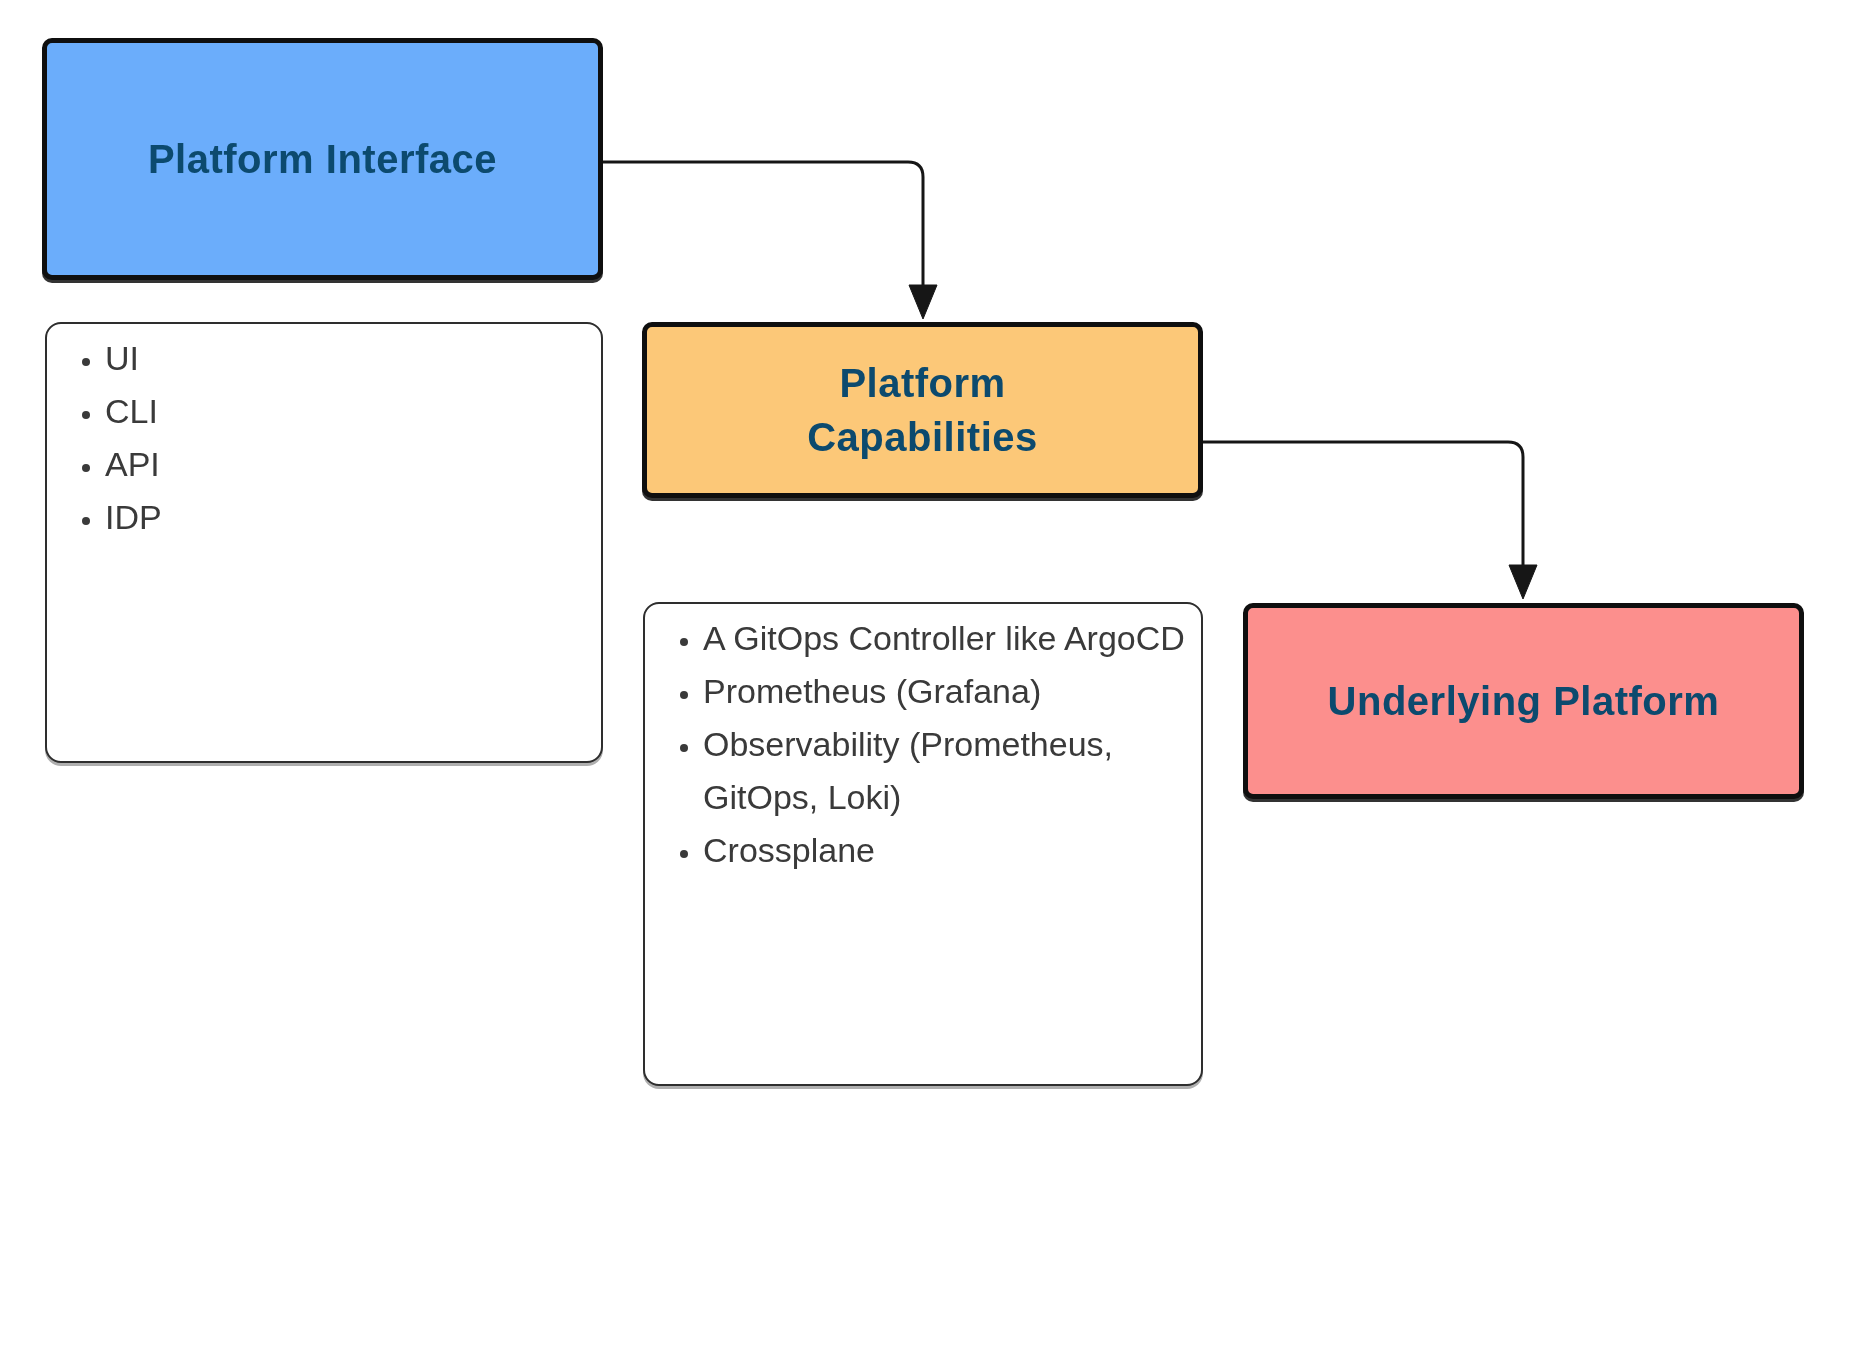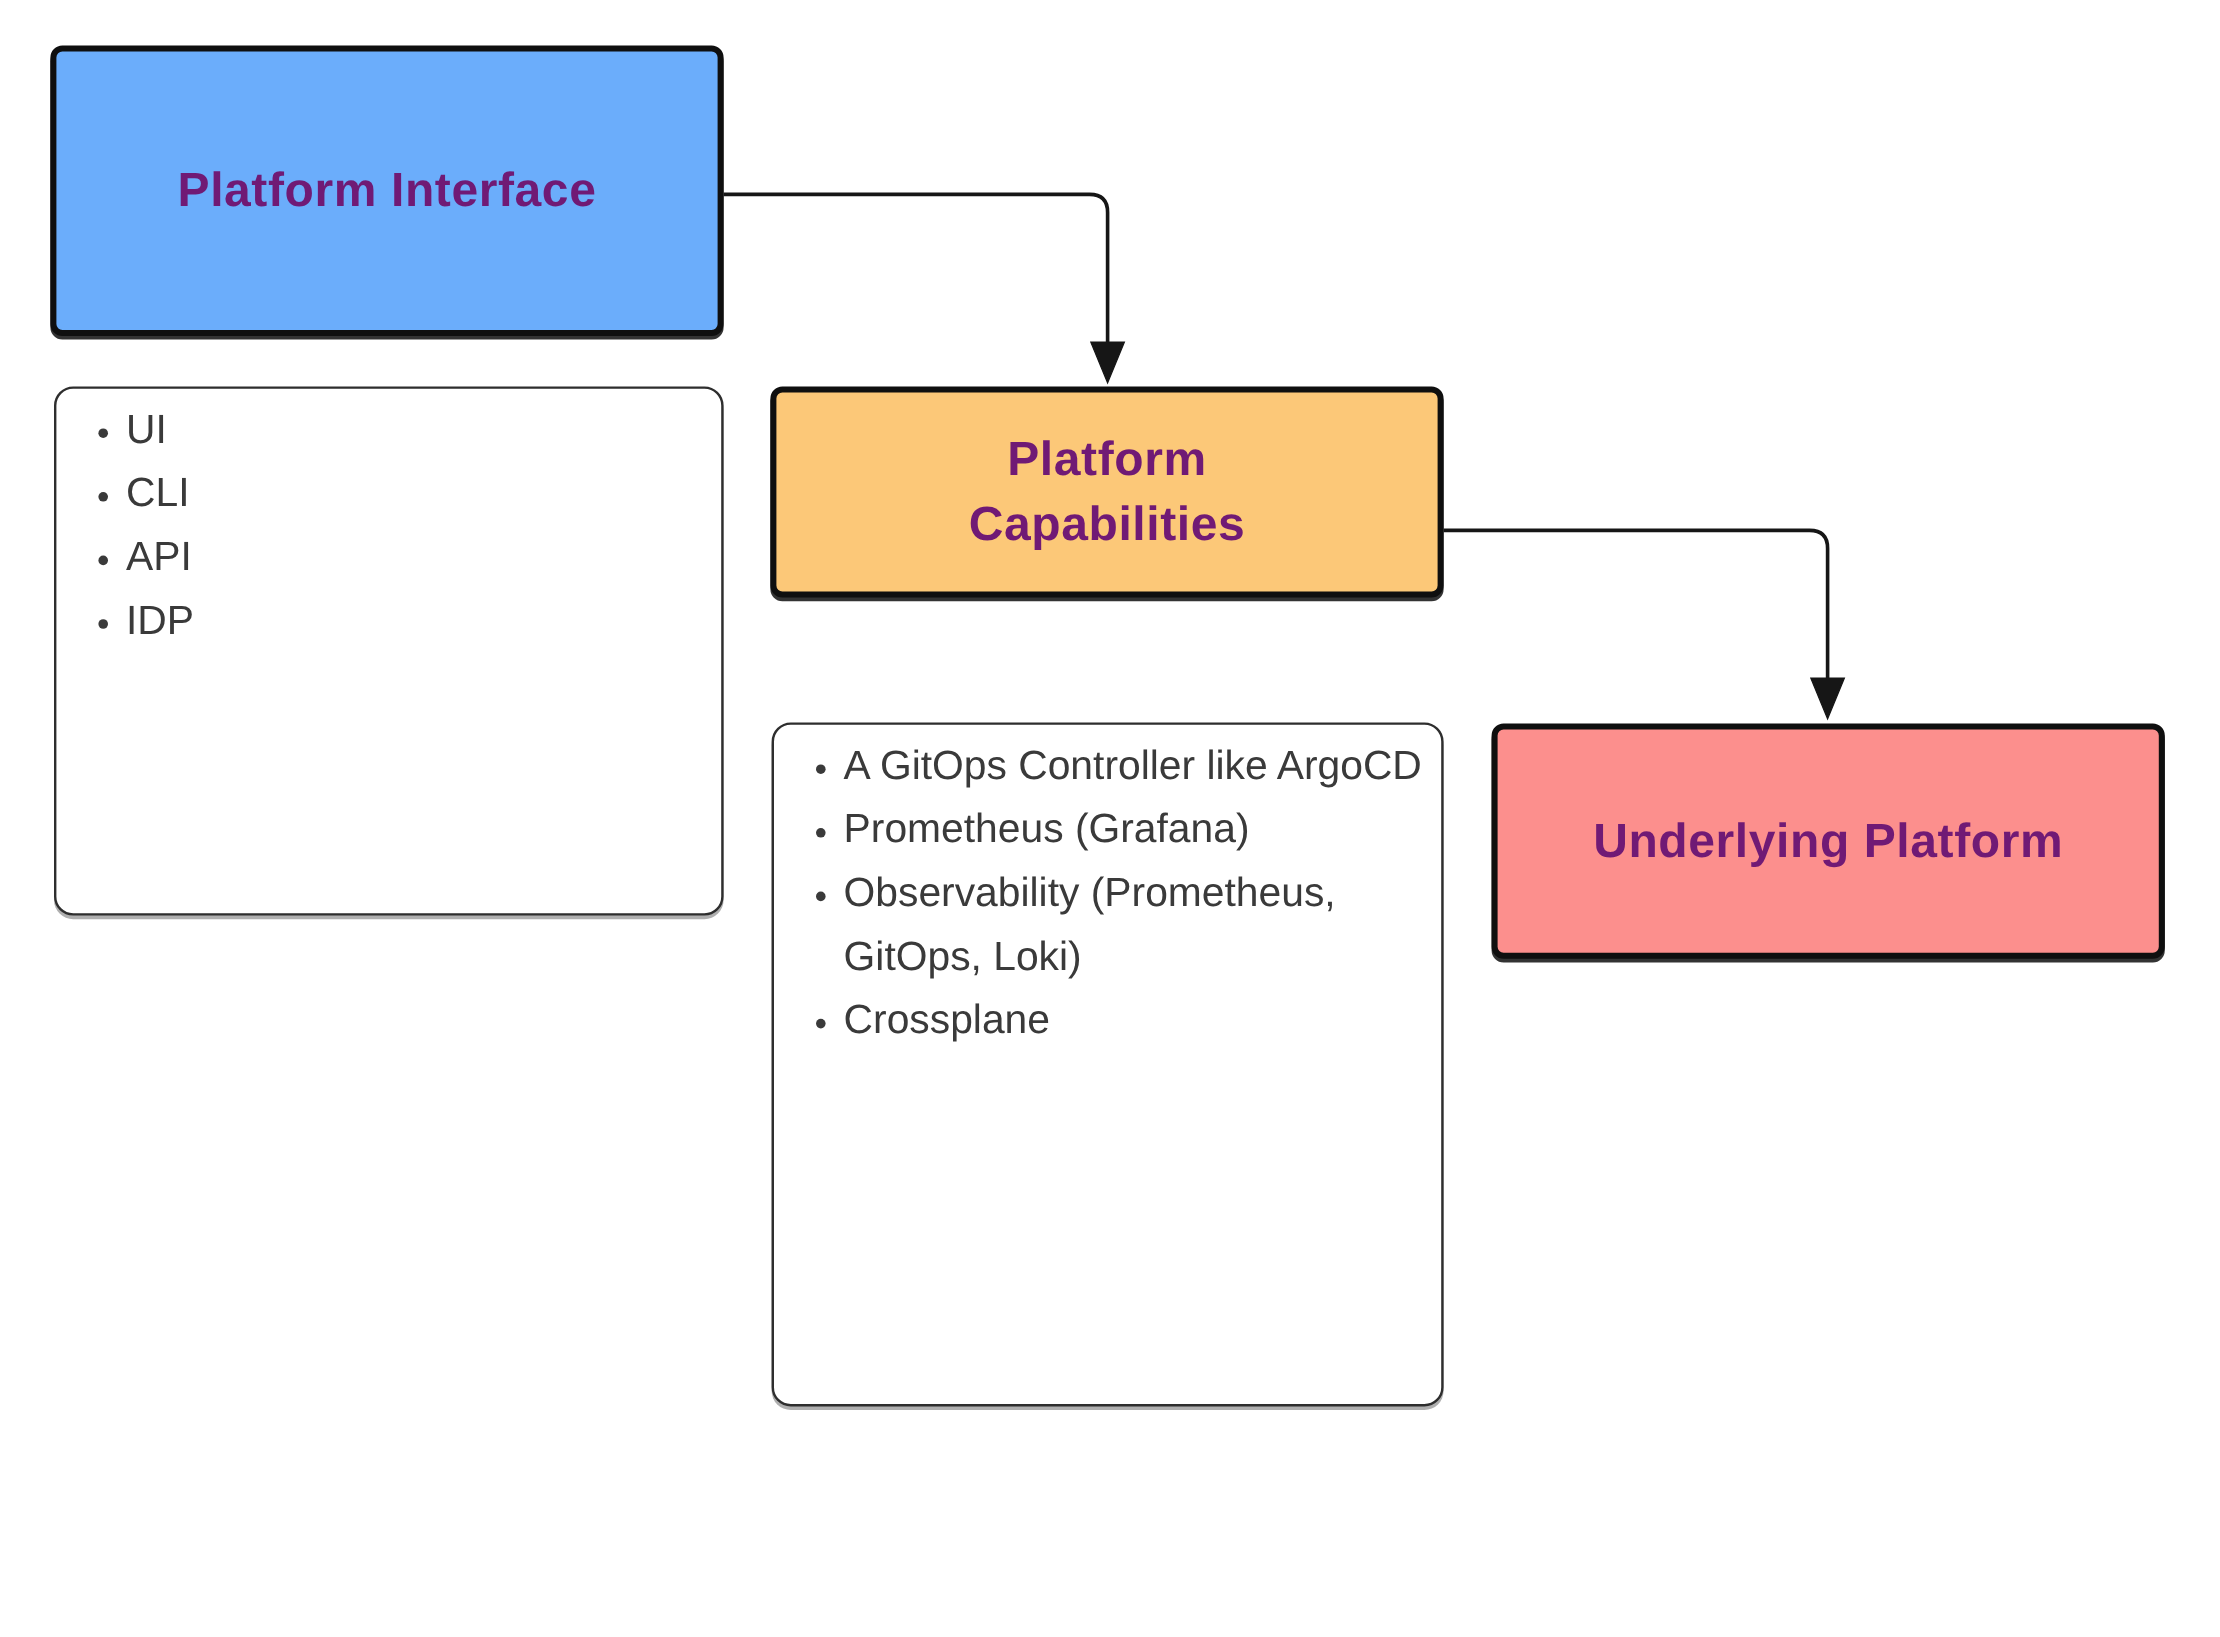--- a/index.html
+++ b/index.html
@@ -41,21 +41,21 @@
     border-radius: 10px;
     box-shadow: 0 3px 0 rgba(15,15,15,0.85);
     display: flex;
     align-items: center;
     justify-content: center;
     text-align: center;
   }
   .headbox .title {
     font-size: 40px;
     font-weight: bold;
-    color: #701a75;
+    color: #0c4a6e;
     line-height: 1.35;
     letter-spacing: 0.5px;
   }
   .listbox {
     background: #ffffff;
     border: 2px solid #2e2e2e;
     border-radius: 16px;
     box-shadow: 0 3px 0 rgba(110,110,110,0.55);
   }
   .listbox ul {
@@ -71,21 +71,21 @@
   .listbox li::marker {
     color: #3a3a3a;
     font-size: 26px;
   }
   
   .c1h { left: 42px;   top: 38px;  width: 561px; height: 242px; }
   .c1l { left: 45px;   top: 322px; width: 558px; height: 441px; }
   
   .c2h { left: 642px;  top: 322px; width: 561px; height: 176px; }
   .c2h .title { max-width: 320px; }
-  .c2l { left: 643px;  top: 602px; width: 560px; height: 570px; }
+  .c2l { left: 643px;  top: 602px; width: 560px; height: 484px; }
   
   .c3h { left: 1243px; top: 603px; width: 561px; height: 196px; }
   .c3l { left: 1243px; top: 882px; width: 560px; height: 441px; }
 </style>
 </head>
 <body>
 
 <div class="canvas">
 
   <svg class="connectors" viewBox="0 0 1850 1364" aria-hidden="true">

